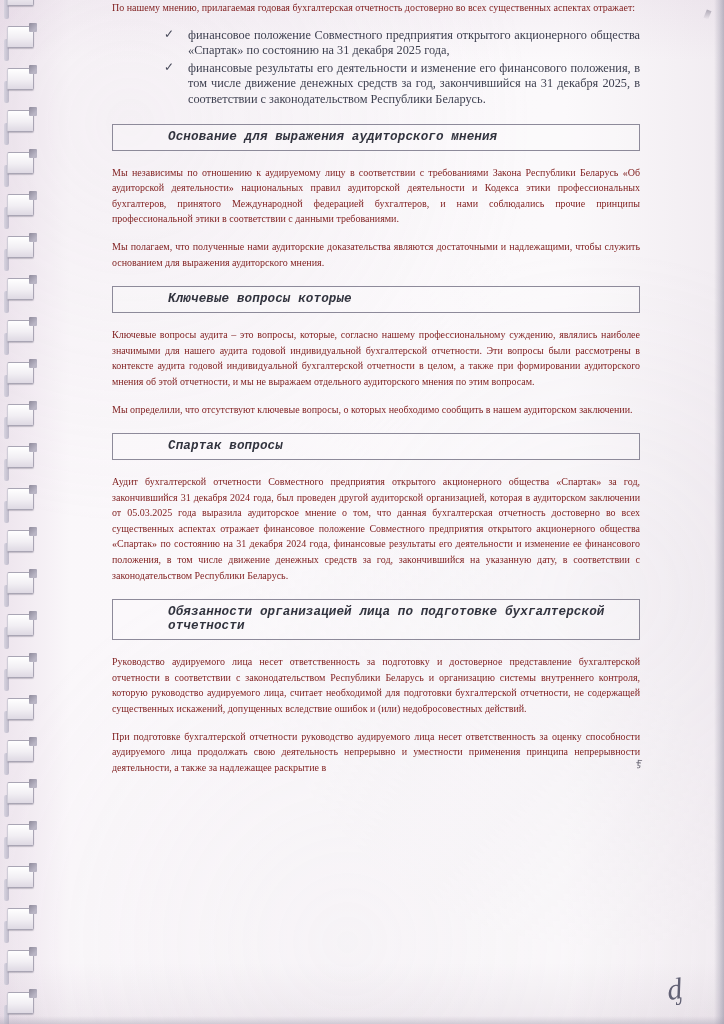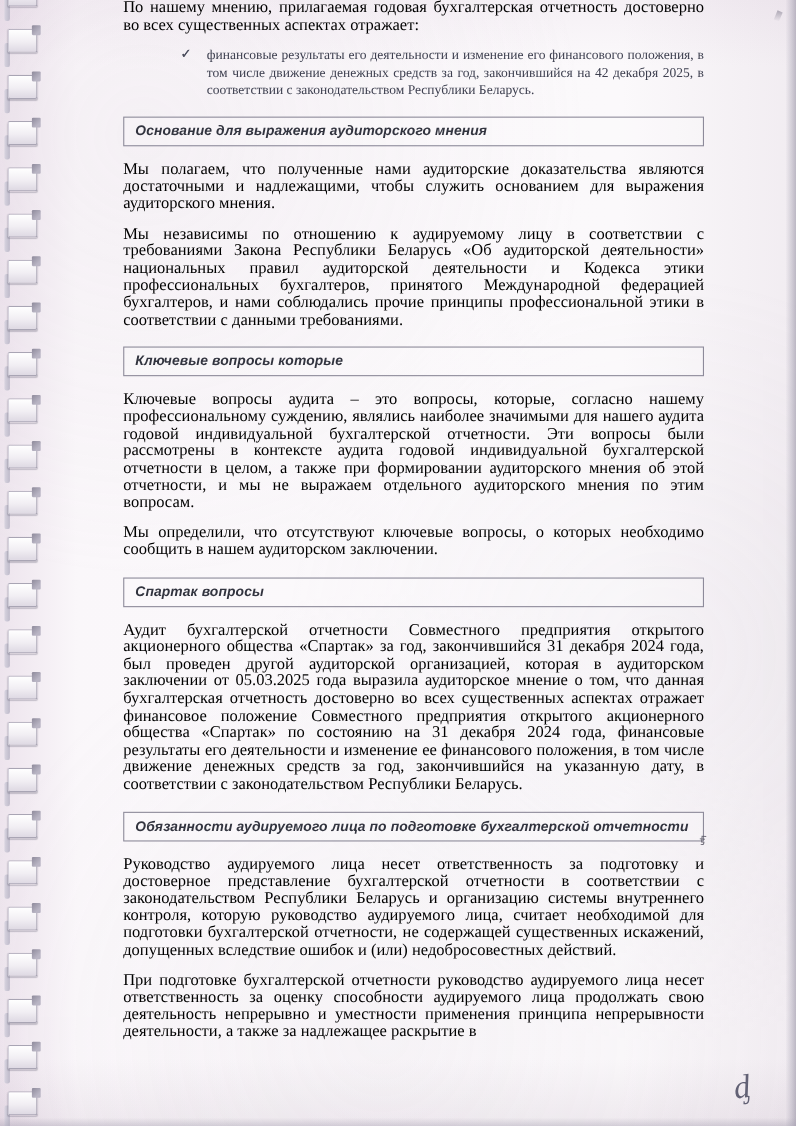--- a/index.html
+++ b/index.html
@@ -92,25 +92,25 @@
 
   
   #content {
     position: absolute;
     left: 112px;
     top: 0;
     width: 528px;
   }
   p.para {
     margin: 0 0 12px 0;
-    font-size: 15px;
+    font-size: 10px;
     line-height: 15.6px;
     text-align: justify;
     text-indent: 0;
-    color: #000000;
+    color: #7f1d1d;
   }
   p.para.first { margin-top: 0; }
 
   ul.checklist {
     list-style: none;
     margin: 4px 0 10px 0;
     padding: 0 0 0 50px;
   }
   ul.checklist li {
     position: relative;
@@ -129,27 +129,28 @@
     color: #4a4c5c;
   }
 
   .section-box {
     border: 1px solid #8d8a9a;
     padding: 5px 10px 6px 10px;
     margin: 16px 0 14px 0;
     background: rgba(255,255,255,.20);
   }
   .section-box .section-title {
-    font-family: Liberation Sans, sans-serif;
+    font-family: Liberation Mono, monospace;
     font-style: italic;
     font-weight: bold;
     font-size: 12.6px;
     line-height: 14px;
     color: #32343f;
     letter-spacing: .1px;
+    margin-left: 45px;
   }
 
   
   .signature {
     position: absolute;
     right: 42px;
     bottom: 18px;
     font-family: "DejaVu Serif", serif;
     font-style: italic;
     font-size: 30px;
@@ -238,46 +239,47 @@
       <div class="comb" style="top: 998px;"></div>
     </div>
 
   <div id="content">
 
     <p class="para first">По нашему мнению, прилагаемая годовая бухгалтерская отчетность достоверно во всех существенных аспектах отражает:</p>
 
     <ul class="checklist">
       <li>
         <span class="tick">✓</span>
+        <span>финансовое положение Совместного предприятия открытого акционерного общества «Спартак» по состоянию на 31 декабря 2025 года,</span>
       </li>
       <li>
         <span class="tick">✓</span>
-        <span>финансовые результаты его деятельности и изменение его финансового положения, в том числе движение денежных средств за год, закончившийся  на 42 декабря 2025, в соответствии с законодательством Республики Беларусь.</span>
+        <span>финансовые результаты его деятельности и изменение его финансового положения, в том числе движение денежных средств за год, закончившийся  на 31 декабря 2025, в соответствии с законодательством Республики Беларусь.</span>
       </li>
     </ul>
 
     <div class="section-box">
       <div class="section-title">Основание для выражения аудиторского мнения</div>
     </div>
+    <p class="para">Мы независимы по отношению к аудируемому лицу в соответствии с требованиями Закона Республики Беларусь «Об аудиторской деятельности» национальных правил аудиторской деятельности и Кодекса этики профессиональных бухгалтеров, принятого Международной федерацией бухгалтеров, и нами соблюдались прочие принципы профессиональной этики в соответствии с данными требованиями.</p>
     <p class="para">Мы полагаем, что полученные нами аудиторские доказательства являются достаточными и надлежащими, чтобы служить основанием для выражения аудиторского мнения.</p>
-    <p class="para">Мы независимы по отношению к аудируемому лицу в соответствии с требованиями Закона Республики Беларусь «Об аудиторской деятельности» национальных правил аудиторской деятельности и Кодекса этики профессиональных бухгалтеров, принятого Международной федерацией бухгалтеров, и нами соблюдались прочие принципы профессиональной этики в соответствии с данными требованиями.</p>
 
     <div class="section-box">
       <div class="section-title">Ключевые вопросы которые</div>
     </div>
     <p class="para">Ключевые вопросы аудита – это вопросы, которые, согласно нашему профессиональному суждению, являлись наиболее значимыми для нашего аудита годовой индивидуальной бухгалтерской отчетности. Эти вопросы были рассмотрены в контексте аудита годовой индивидуальной бухгалтерской отчетности в целом, а также при формировании аудиторского мнения об этой отчетности, и мы не выражаем отдельного аудиторского мнения по этим вопросам.</p>
     <p class="para">Мы определили, что отсутствуют ключевые вопросы, о которых необходимо сообщить в нашем аудиторском заключении.</p>
 
     <div class="section-box">
       <div class="section-title">Спартак вопросы</div>
     </div>
     <p class="para">Аудит бухгалтерской отчетности Совместного предприятия открытого акционерного общества «Спартак»  за год, закончившийся 31 декабря 2024 года, был проведен другой аудиторской организацией, которая в аудиторском заключении от 05.03.2025 года выразила аудиторское мнение о том, что данная бухгалтерская отчетность достоверно во всех существенных аспектах отражает финансовое положение Совместного предприятия открытого акционерного общества «Спартак» по состоянию на 31 декабря 2024 года, финансовые результаты его деятельности и изменение ее финансового положения, в том числе движение денежных средств за год, закончившийся на указанную дату, в соответствии с законодательством Республики Беларусь.</p>
 
     <div class="section-box">
-      <div class="section-title">Обязанности аудируемого лица по подготовке бухгалтерской отчетности</div>
+      <div class="section-title">Обязанности организацией лица по подготовке бухгалтерской отчетности</div>
     </div>
     <p class="para">Руководство аудируемого лица несет ответственность за подготовку и достоверное представление бухгалтерской отчетности в соответствии с законодательством Республики Беларусь и организацию системы внутреннего контроля, которую руководство аудируемого лица, считает необходимой для подготовки бухгалтерской отчетности, не содержащей существенных искажений, допущенных вследствие ошибок и (или) недобросовестных действий.</p>
     <p class="para">При подготовке бухгалтерской отчетности руководство аудируемого лица несет ответственность за оценку способности аудируемого лица продолжать свою деятельность непрерывно и уместности применения принципа непрерывности деятельности, а также за надлежащее раскрытие в</p>
 
   </div>
 
   <div class="ink-mark">ӻ</div>
   <div class="signature">ᶁ</div>
   <div class="corner-fleck"></div>
 

